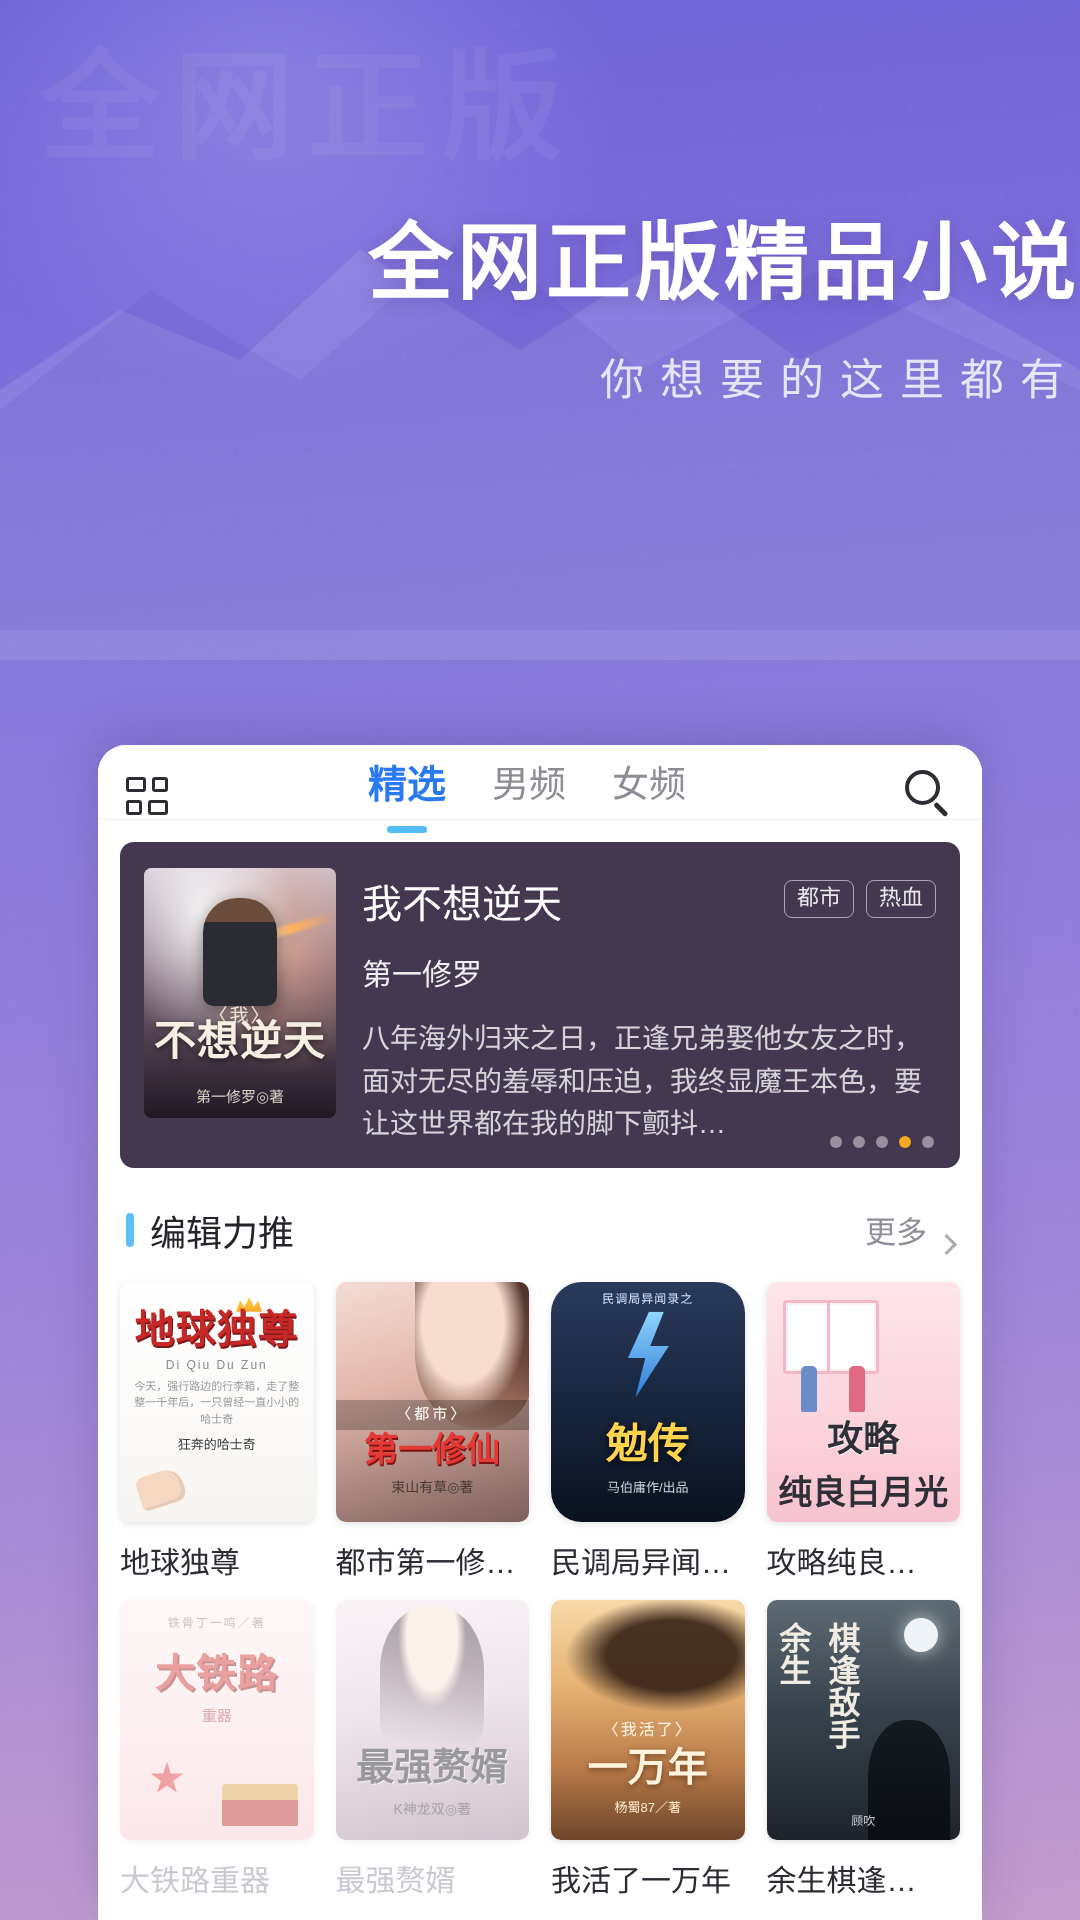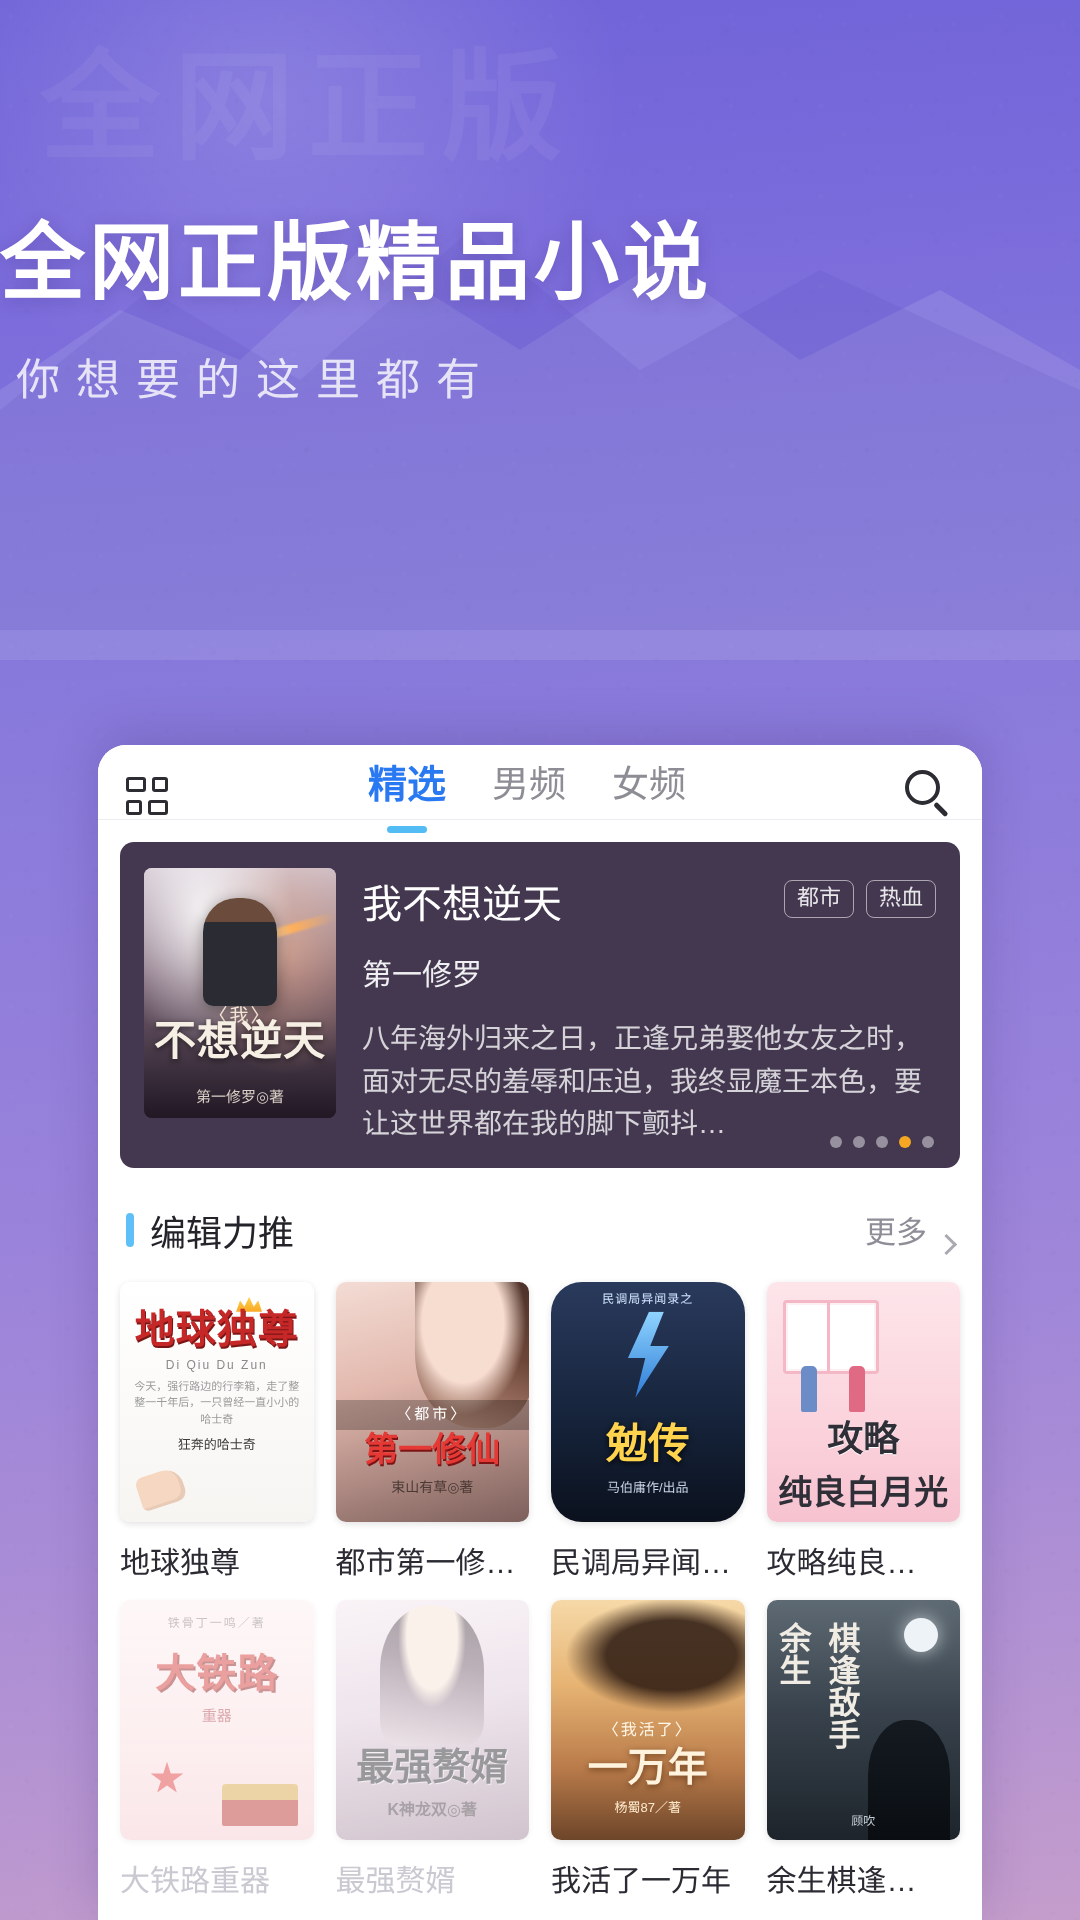--- a/index.html
+++ b/index.html
@@ -51,21 +51,21 @@
   #bg-ghost-text {
     position:absolute; left:40px; top:10px;
     font-size:120px; font-weight:bold; letter-spacing:14px;
     color:rgba(255,255,255,.055);
     white-space:nowrap;
   }
 
   
   #hero {
     position:absolute; left:0; right:0; top:215px;
-    text-align:left;
+    text-align:right;
   }
   #hero-title {
     font-size:85px;
     font-weight:bold;
     color:#ffffff;
     letter-spacing:4px;
     line-height:1.12;
     text-shadow:0 3px 16px rgba(60,40,120,.25);
   }
   #hero-subtitle {
@@ -382,21 +382,21 @@
   .c5 .gate{ position:absolute; right:16px; bottom:14px; width:76px; height:42px;
     background:linear-gradient(180deg,#d9a23c 0 38%, #b6231f 38% 100%); border-radius:4px 4px 2px 2px; }
 
   .c6 { background:linear-gradient(170deg,#f3e7ee 0%,#dcc6d6 45%,#9a7d93 100%); }
   .c6 .man{ position:absolute; left:50%; top:6px; transform:translateX(-50%);
     width:104px; height:140px;
     background:radial-gradient(ellipse at 50% 22%, #f7e2d4 0 34%, rgba(247,226,212,0) 46%),
                linear-gradient(190deg,#3a2c36 0%, #6b5263 40%, #d8c4d0 100%);
     border-radius:46% 46% 18% 18%; }
   .c6 .t  { top:148px; font-size:38px; color:#1f1f26; text-shadow:1px 1px 0 rgba(255,255,255,.6); }
-  .c6 .s3 { top:200px; font-size:16px; color:#41333d;font-weight:bold; }
+  .c6 .s3 { top:200px; font-size:14px; color:#41333d; }
 
   .c7 { background:linear-gradient(180deg,#f6d9a8 0%,#e7b474 35%,#b97b4a 70%,#6d4529 100%); }
   .c7 .hair{ position:absolute; left:0; right:0; top:0; height:120px;
     background:radial-gradient(ellipse at 62% 46%, rgba(40,22,14,.85) 0 38%, rgba(40,22,14,0) 62%); }
   .c7 .s1 { top:120px; font-size:16px; color:#fff6e6; letter-spacing:2px; }
   .c7 .t  { top:146px; font-size:40px; color:#fff3dd; text-shadow:0 2px 6px rgba(90,50,20,.8); }
   .c7 .s3 { top:200px; font-size:13px; color:#fdeacd; }
 
   .c8 { background:linear-gradient(180deg,#5e6a73 0%,#39434d 45%,#1d242b 100%); }
   .c8 .moon{ position:absolute; right:22px; top:18px; width:34px; height:34px;

